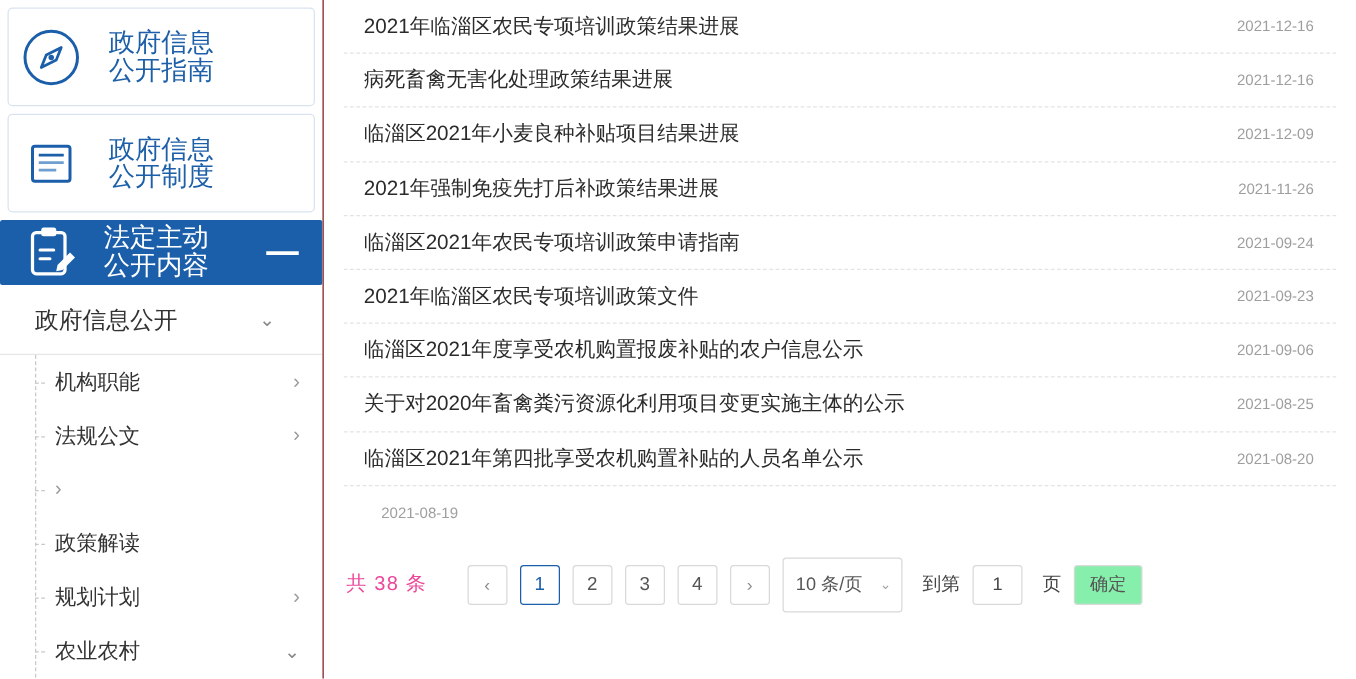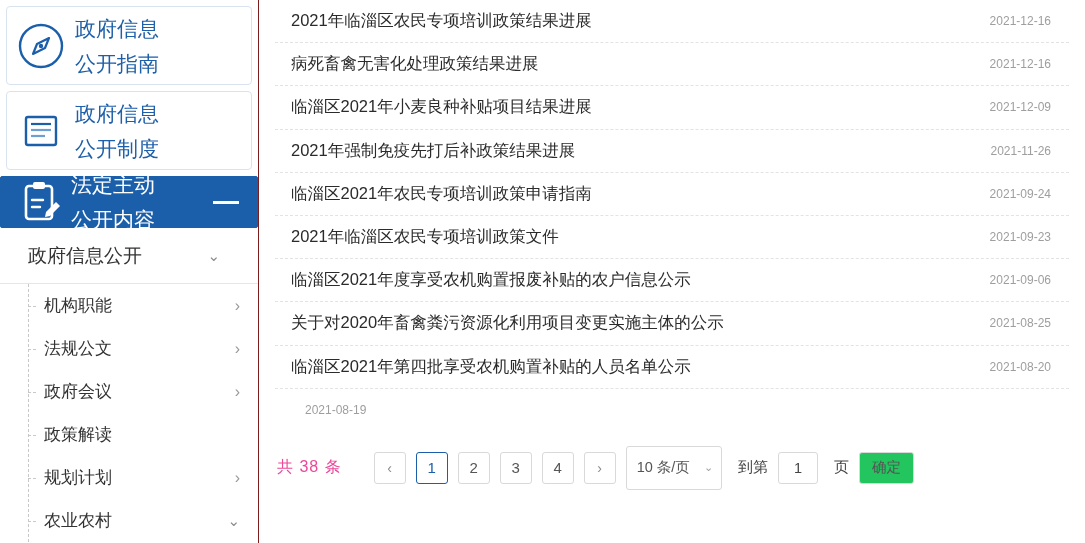--- a/index.html
+++ b/index.html
@@ -37,22 +37,22 @@
   }
   .side-card + .side-card { margin-top: 6px; }
   .side-card .card-icon {
     width: 56px; height: 56px;
     flex: 0 0 56px;
     display: flex; align-items: center; justify-content: center;
   }
   .side-card .card-label {
     color: #1d5fa8;
     font-size: 21px;
-    line-height: 35px;
-    margin-left: 6px;
+    line-height: 22px;
+    margin-left: 18px;
     white-space: pre-line;
     font-weight: normal;
   }
 
   .side-card.active {
     background: #1b5faa;
     border-color: #1b5faa;
     border-radius: 2px;
     margin: 6px 0 0 0;
     height: 52px;
@@ -202,21 +202,21 @@
     text-align: center;
     font-size: 14.5px;
     color: #444;
     font-family: "Liberation Sans", sans-serif;
     outline: none;
   }
   .confirm-btn {
     height: 32px;
     border: 1px solid #d9d9d9;
     border-radius: 3px;
-    background: #22c55e;
+    background: #86efac;
     color: #555555;
     font-size: 14.5px;
     padding: 0 12px;
     cursor: pointer;
     font-family: "Liberation Sans", sans-serif;
   }
 </style>
 </head>
 <body>
 
@@ -271,21 +271,20 @@
     <div class="nav-list">
       <div class="nav-item">
         <span class="t">机构职能</span>
         <span class="chev">›</span>
       </div>
       <div class="nav-item">
         <span class="t">法规公文</span>
         <span class="chev">›</span>
       </div>
       <div class="nav-item">
-        <span class="t">政府会议</span>
         <span class="chev">›</span>
       </div>
       <div class="nav-item">
         <span class="t">政策解读</span>
         <span class="chev"></span>
       </div>
       <div class="nav-item">
         <span class="t">规划计划</span>
         <span class="chev">›</span>
       </div>

